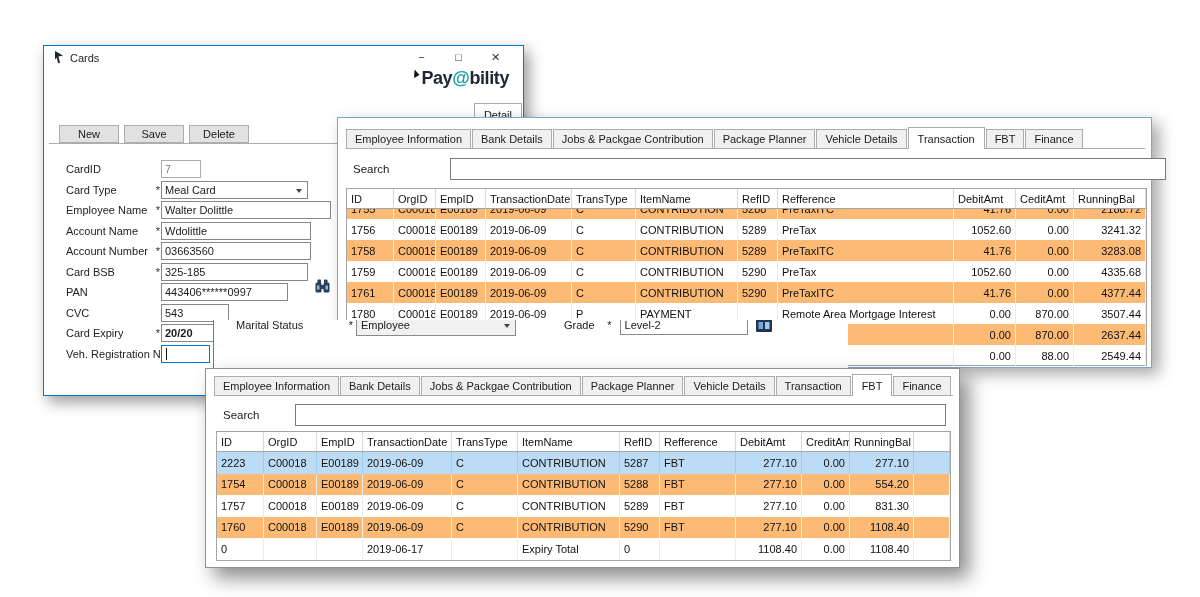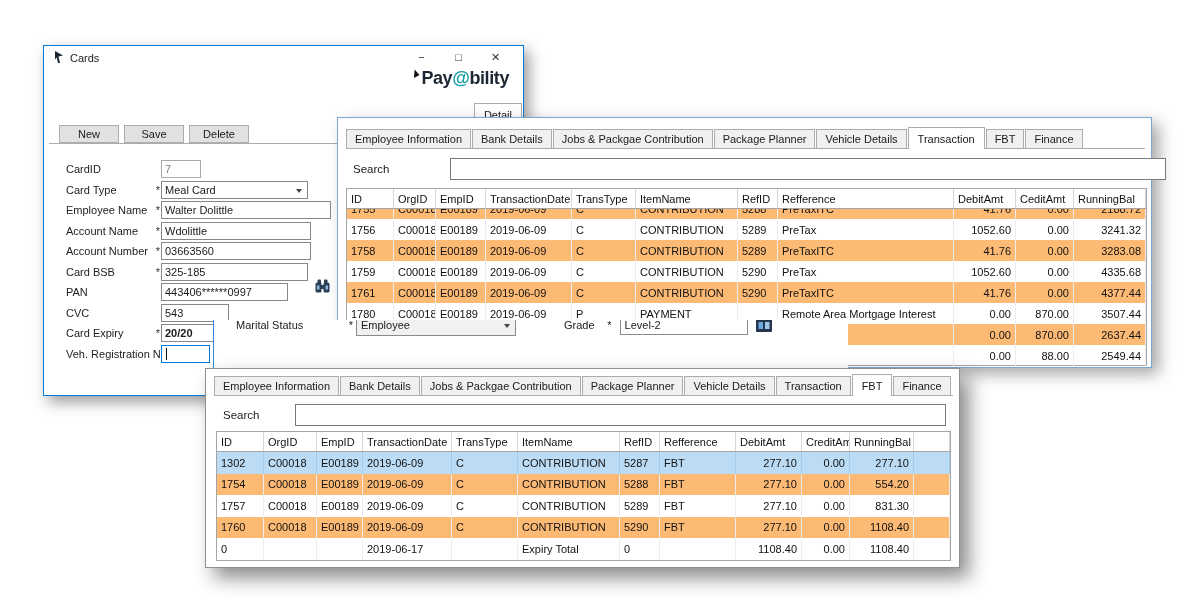--- a/index.html
+++ b/index.html
@@ -404,21 +404,21 @@
           <div class="g-hcell" style="width: 102px;">ItemName</div>
           <div class="g-hcell" style="width: 40px;">RefID</div>
           <div class="g-hcell" style="width: 76px;">Refference</div>
           <div class="g-hcell" style="width: 66px;">DebitAmt</div>
           <div class="g-hcell" style="width: 48px;">CreditAmt</div>
           <div class="g-hcell" style="width: 64px;">RunningBal</div>
           <div class="g-hcell" style="width: 36px;"></div>
         </div>
         <div class="g-body">
           <div class="g-row selected">
-            <div class="g-cell" style="width: 47px;">1302</div>
+            <div class="g-cell" style="width: 47px;">2223</div>
             <div class="g-cell" style="width: 53px;">C00018</div>
             <div class="g-cell" style="width: 46px;">E00189</div>
             <div class="g-cell" style="width: 89px;">2019-06-09</div>
             <div class="g-cell" style="width: 66px;">C</div>
             <div class="g-cell" style="width: 102px;">CONTRIBUTION</div>
             <div class="g-cell" style="width: 40px;">5287</div>
             <div class="g-cell" style="width: 76px;">FBT</div>
             <div class="g-cell num" style="width: 66px;">277.10</div>
             <div class="g-cell num" style="width: 48px;">0.00</div>
             <div class="g-cell num" style="width: 64px;">277.10</div>

